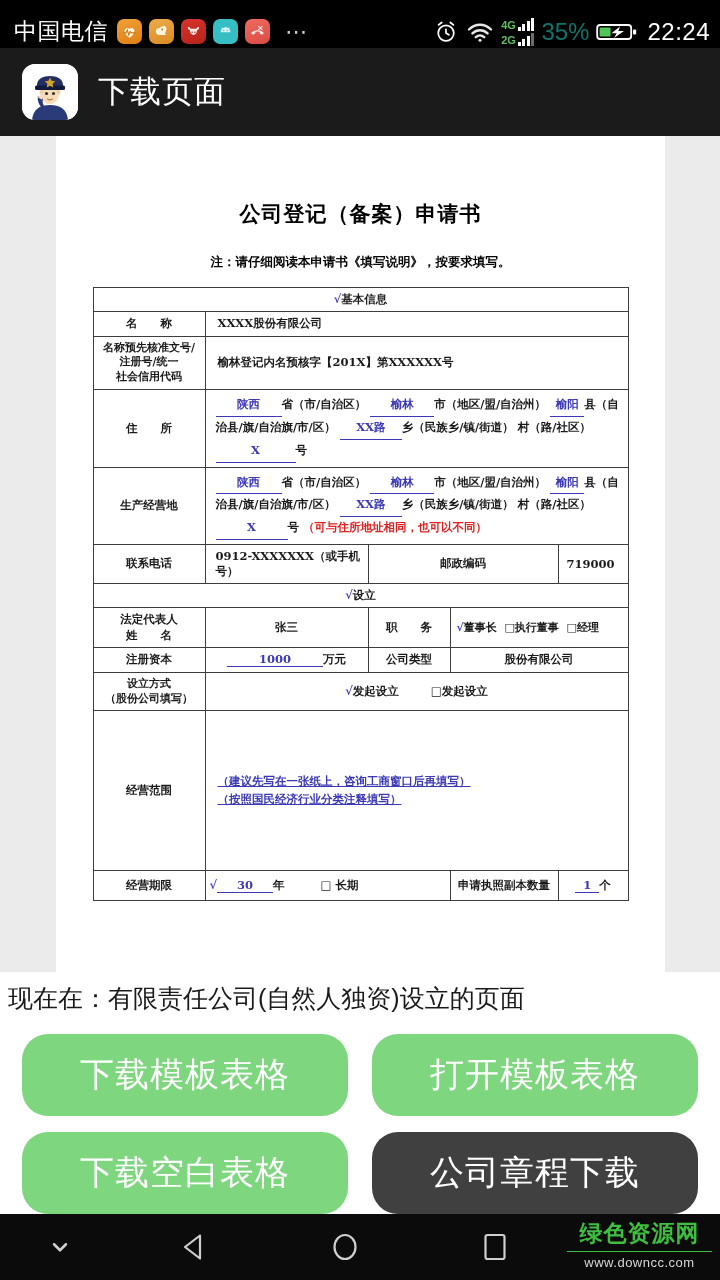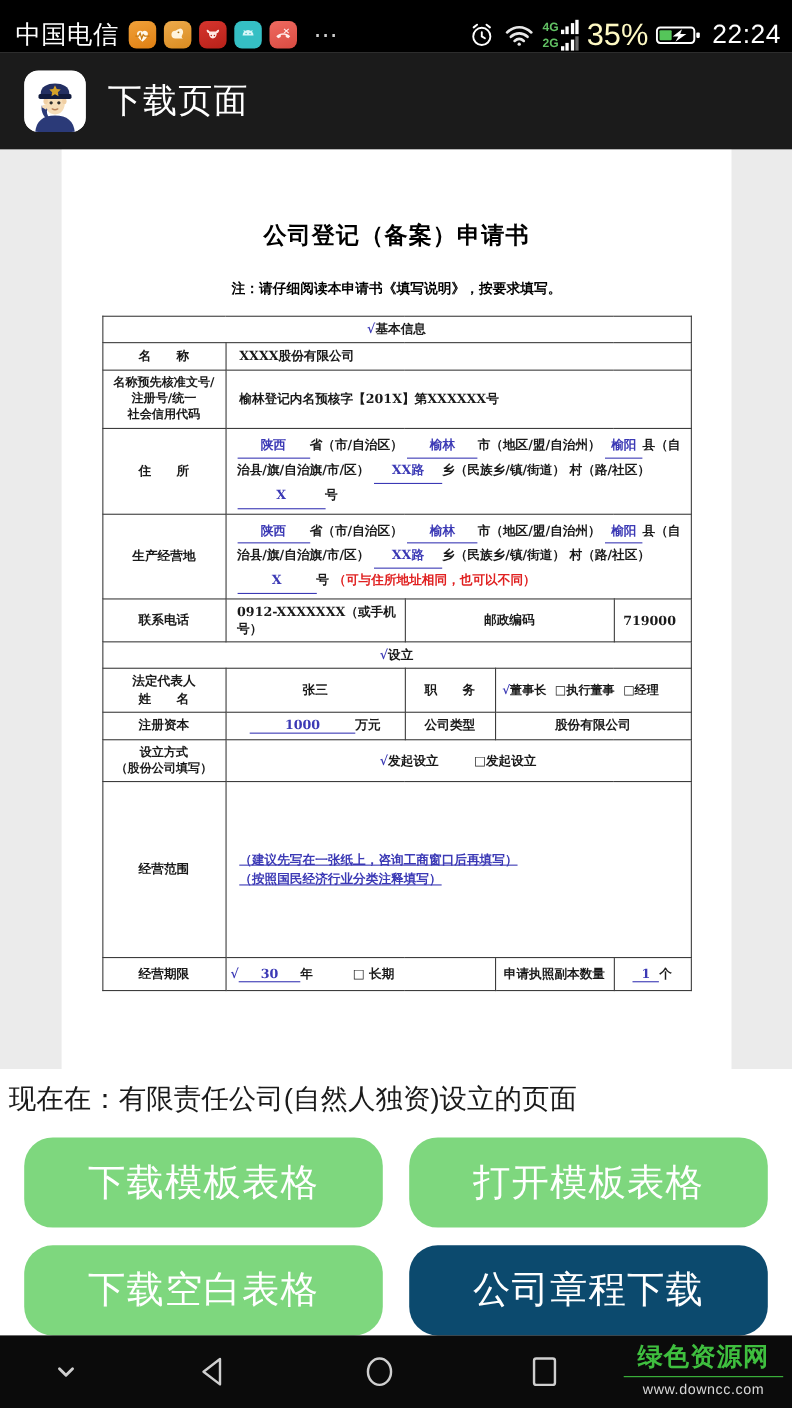--- a/index.html
+++ b/index.html
@@ -34,21 +34,21 @@
   .sb-right { margin-left: auto; display: flex; align-items: center; gap: 7px; }
   .sb-right svg { display: block; }
   .sim-stack { display: flex; flex-direction: column; justify-content: center; gap: 1px; }
   .sim-row { display: flex; align-items: flex-end; gap: 2px; height: 14px; }
   .sim-label { font-size: 11px; color: #61c063; line-height: 11px; font-weight: bold; }
   .bars { display: flex; align-items: flex-end; gap: 1.5px; height: 13px; }
   .bars i { display: block; width: 3px; background: #ffffff; }
   .bars i.d { background: #6b6b6b; }
   .bars i:nth-child(1){height:4px} .bars i:nth-child(2){height:7px}
   .bars i:nth-child(3){height:10px} .bars i:nth-child(4){height:13px}
-  .battery-pct { font-size: 28px; color: #fef9c3; letter-spacing: 0; }
+  .battery-pct { font-size: 24px; color: #0f766e; letter-spacing: 0; }
   .clock { font-size: 24px; color: #ffffff; margin-left: 2px; letter-spacing: .5px; }
 
   
   .appbar {
     position: absolute; top: 48px; left: 0; width: 720px; height: 88px;
     background: #1b1b1b; display: flex; align-items: center; padding-left: 22px;
   }
   .app-logo {
     width: 56px; height: 56px; border-radius: 13px; background: #ffffff;
     display: flex; align-items: flex-end; justify-content: center; overflow: hidden;
@@ -109,21 +109,21 @@
     display: grid; grid-template-columns: 1fr 1fr; grid-template-rows: 1fr 1fr;
     column-gap: 24px; row-gap: 16px; padding: 4px 22px 0 22px;
   }
   .gbtn {
     border-radius: 26px; border: none; cursor: pointer;
     display: flex; align-items: center; justify-content: center;
     font-size: 34px; color: #ffffff; letter-spacing: 1px;
     font-family: "Liberation Sans", "DejaVu Sans", sans-serif;
   }
   .gbtn.pale { background: #7ed77e; }
-  .gbtn.bright { background: #0c4a6e; }
+  .gbtn.bright { background: #404040; }
 
   
   .navbar {
     position: absolute; top: 1214px; left: 0; width: 720px; height: 66px;
     background: #0b0b0b; display: flex; align-items: center;
   }
   .nav-hide { width: 120px; display: flex; align-items: center; justify-content: center; }
   .nav-btn { flex: 1; display: flex; align-items: center; justify-content: center; }
   .nav-btn svg, .nav-hide svg { display: block; }
   .watermark {

